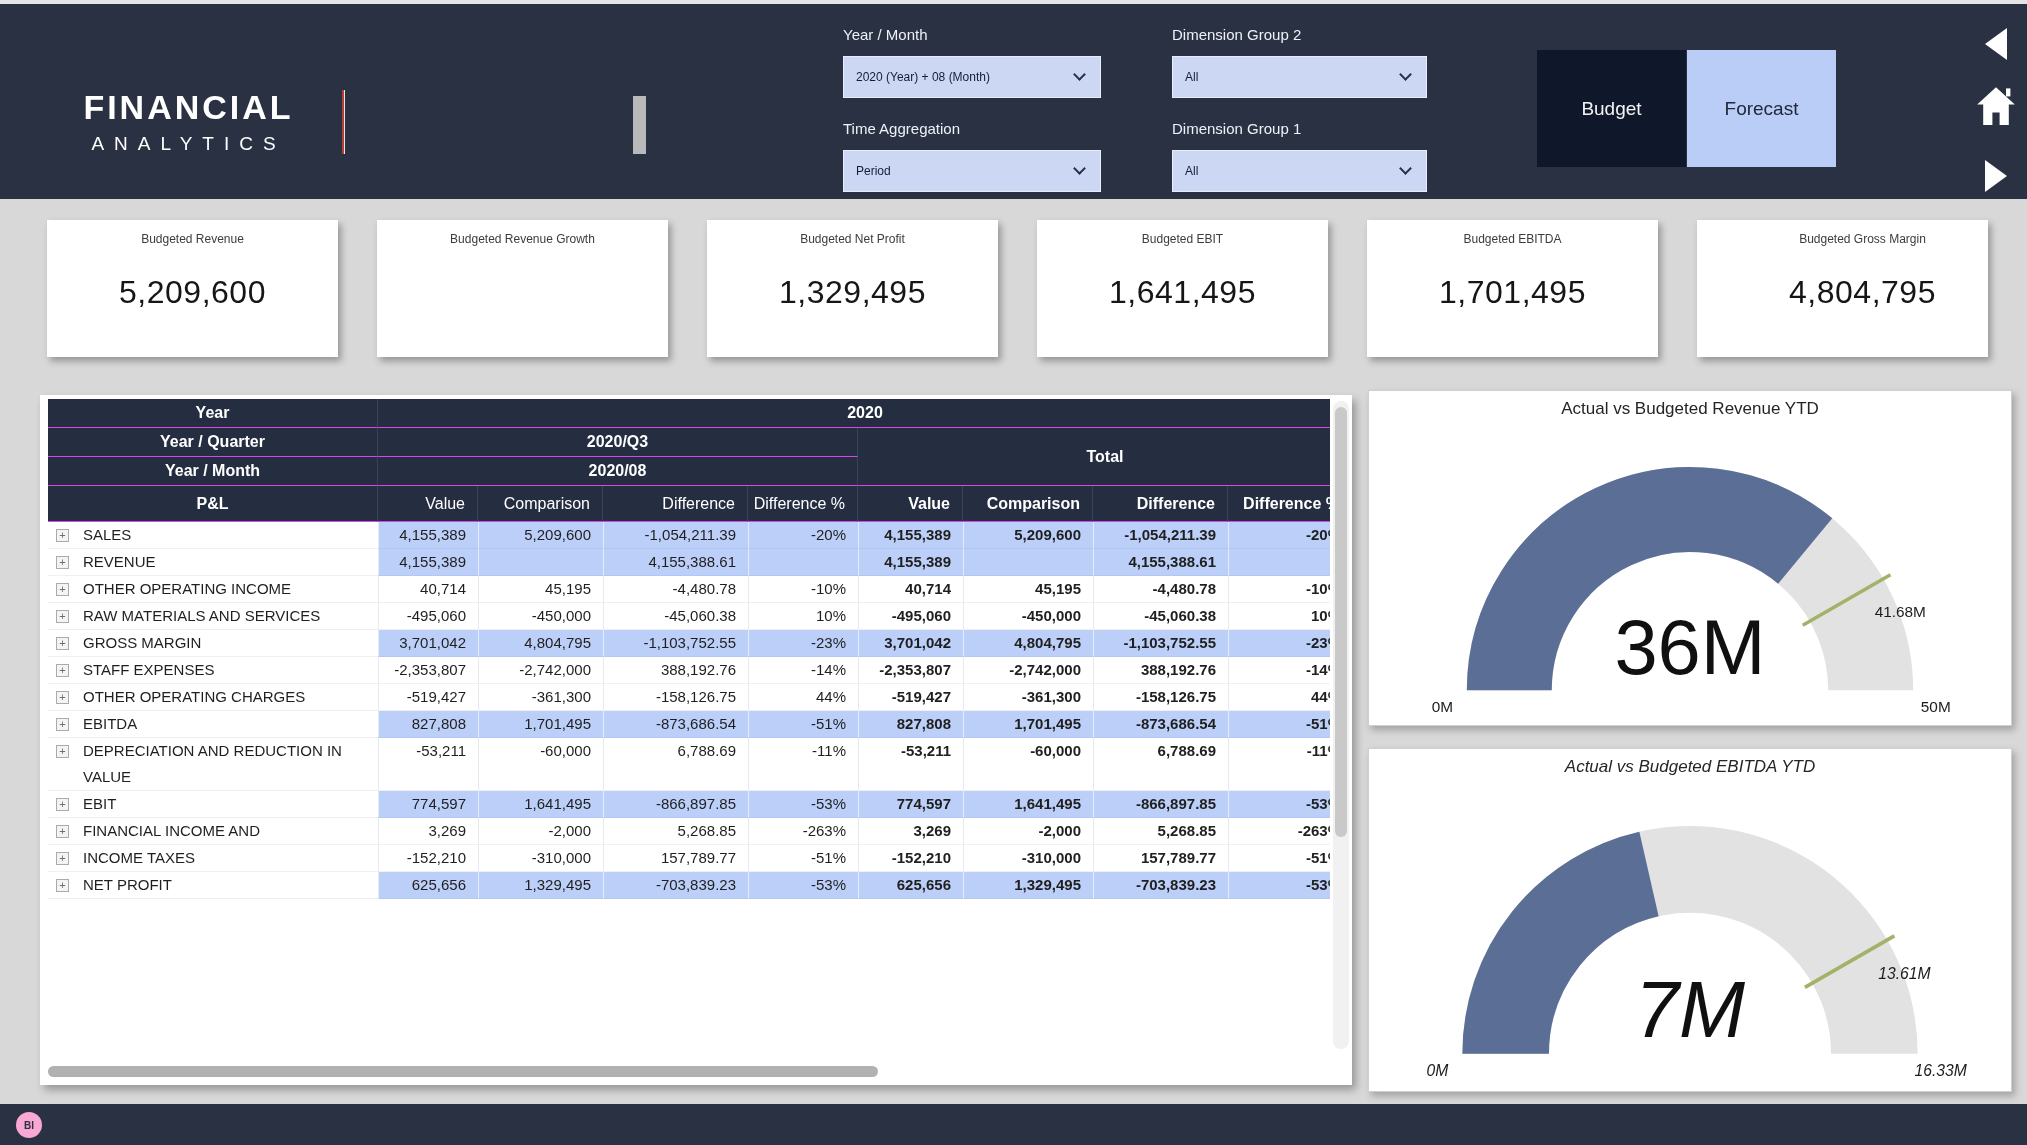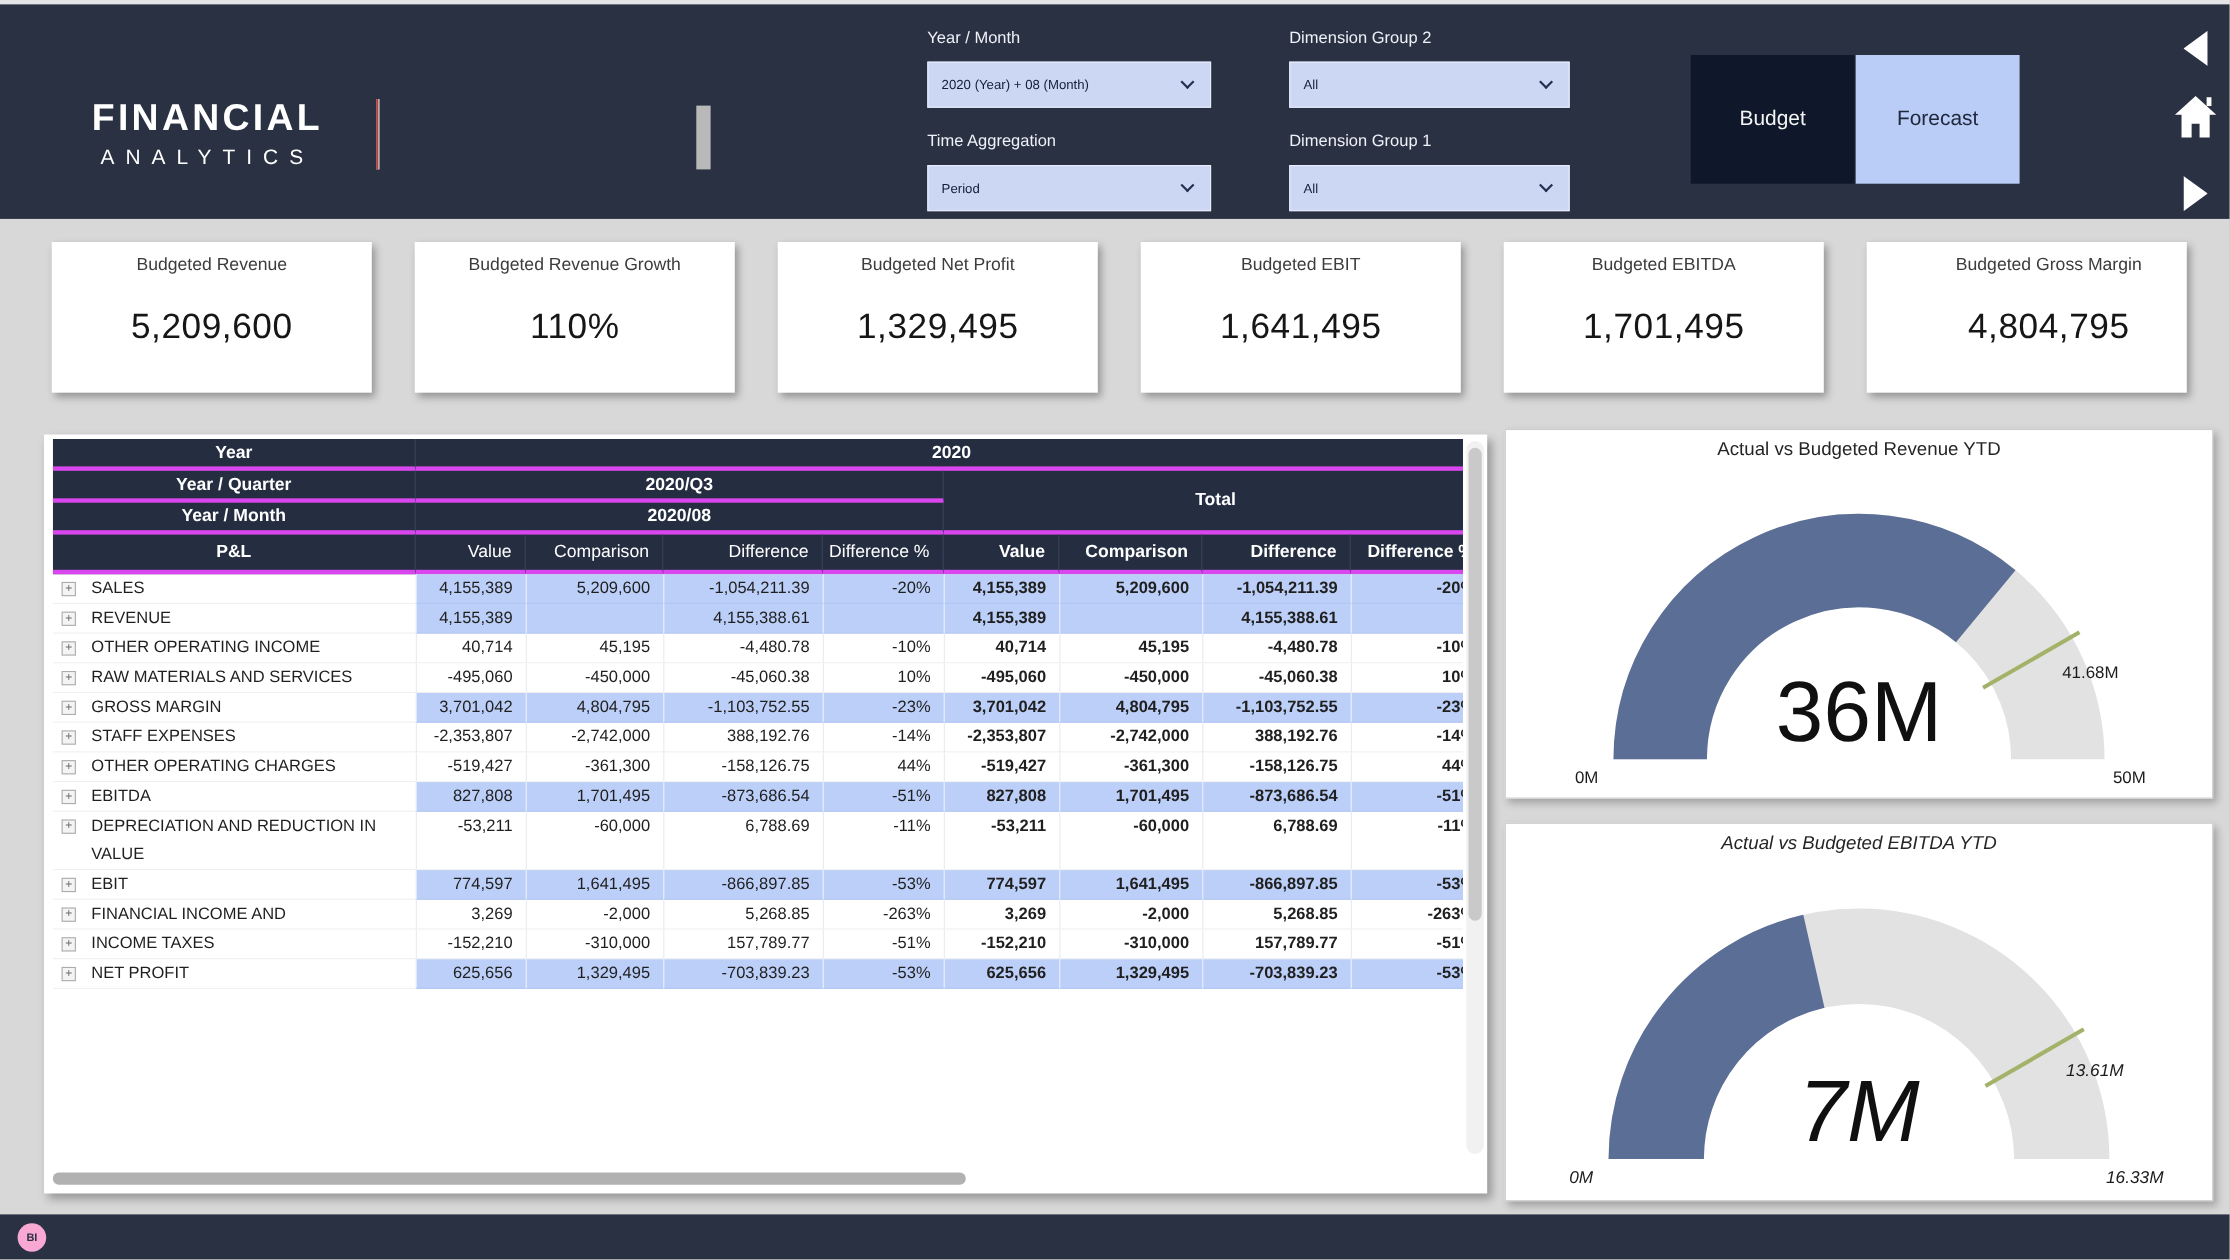--- a/index.html
+++ b/index.html
@@ -21,29 +21,29 @@
   .dropdown .chev { position:absolute; right:16px; top:13px; width:9px; height:9px; border-right:2px solid #243050; border-bottom:2px solid #243050; transform:rotate(45deg); }
 
   .toggle-btn { position:absolute; top:46px; width:149px; height:117px; font-size:19px; display:flex; align-items:center; justify-content:center; cursor:pointer; }
   .toggle-budget { left:1537px; background:#0f172a; color:#f4f4f4; }
   .toggle-forecast { left:1687px; background:#b9cdf7; color:#20283c; }
 
   .nav-icon { position:absolute; left:1972px; width:48px; display:flex; justify-content:center; cursor:pointer; }
 
   
   .kpi { position:absolute; top:220px; width:291px; height:137px; background:#fff; box-shadow:3px 4px 7px rgba(0,0,0,0.32); }
-  .kpi-label { margin-top:12px; text-align:center; font-size:16px; color:#3c3c3c; }
+  .kpi-label { margin-top:12px; text-align:center; font-size:12px; color:#3c3c3c; }
   .kpi-value { margin-top:28px; text-align:center; font-size:32px; color:#161616; letter-spacing:0.5px; }
 
   
   .tablecard { position:absolute; left:40px; top:395px; width:1312px; height:690px; background:#fff; box-shadow:4px 5px 8px rgba(0,0,0,0.3); }
   .tclip { position:absolute; left:8px; top:4px; width:1282px; height:664px; overflow:hidden; }
   .tgrid { display:grid; grid-template-columns:330px 100px 125px 145px 110px 105px 130px 135px 125px; width:1305px; }
   .thead { background:#252e41; color:#fff; grid-template-rows:29px 29px 29px 36px; }
-  .thead > div { border-right:1px solid #39425b; border-bottom:4px solid #d946ef; display:flex; align-items:center; justify-content:center; font-size:16px; font-weight:700; }
+  .thead > div { border-right:1px solid #39425b; border-bottom:1px solid #d946ef; display:flex; align-items:center; justify-content:center; font-size:16px; font-weight:700; }
   .h-year-l { grid-column:1; grid-row:1; }
   .h-year-v { grid-column:2 / 10; grid-row:1; }
   .h-qtr-l  { grid-column:1; grid-row:2; }
   .h-qtr-v  { grid-column:2 / 6; grid-row:2; }
   .h-total  { grid-column:6 / 10; grid-row:2 / 4; font-size:17px; }
   .h-mon-l  { grid-column:1; grid-row:3; }
   .h-mon-v  { grid-column:2 / 6; grid-row:3; }
   .h-pnl    { grid-column:1; grid-row:4; }
   .h-col    { grid-row:4; justify-content:flex-end !important; padding-right:12px; }
   .h-col.light { font-weight:400; }
@@ -132,21 +132,20 @@
         </svg>
     </div>
   </div>
 
   <div class="kpi" style="left:47px;">
     <div class="kpi-label">Budgeted Revenue</div>
     <div class="kpi-value">5,209,600</div>
   </div>
   <div class="kpi" style="left:377px;">
     <div class="kpi-label">Budgeted Revenue Growth</div>
-    <div class="kpi-value">110%</div>
   </div>
   <div class="kpi" style="left:707px;">
     <div class="kpi-label">Budgeted Net Profit</div>
     <div class="kpi-value">1,329,495</div>
   </div>
   <div class="kpi" style="left:1037px;">
     <div class="kpi-label">Budgeted EBIT</div>
     <div class="kpi-value">1,641,495</div>
   </div>
   <div class="kpi" style="left:1367px;">

